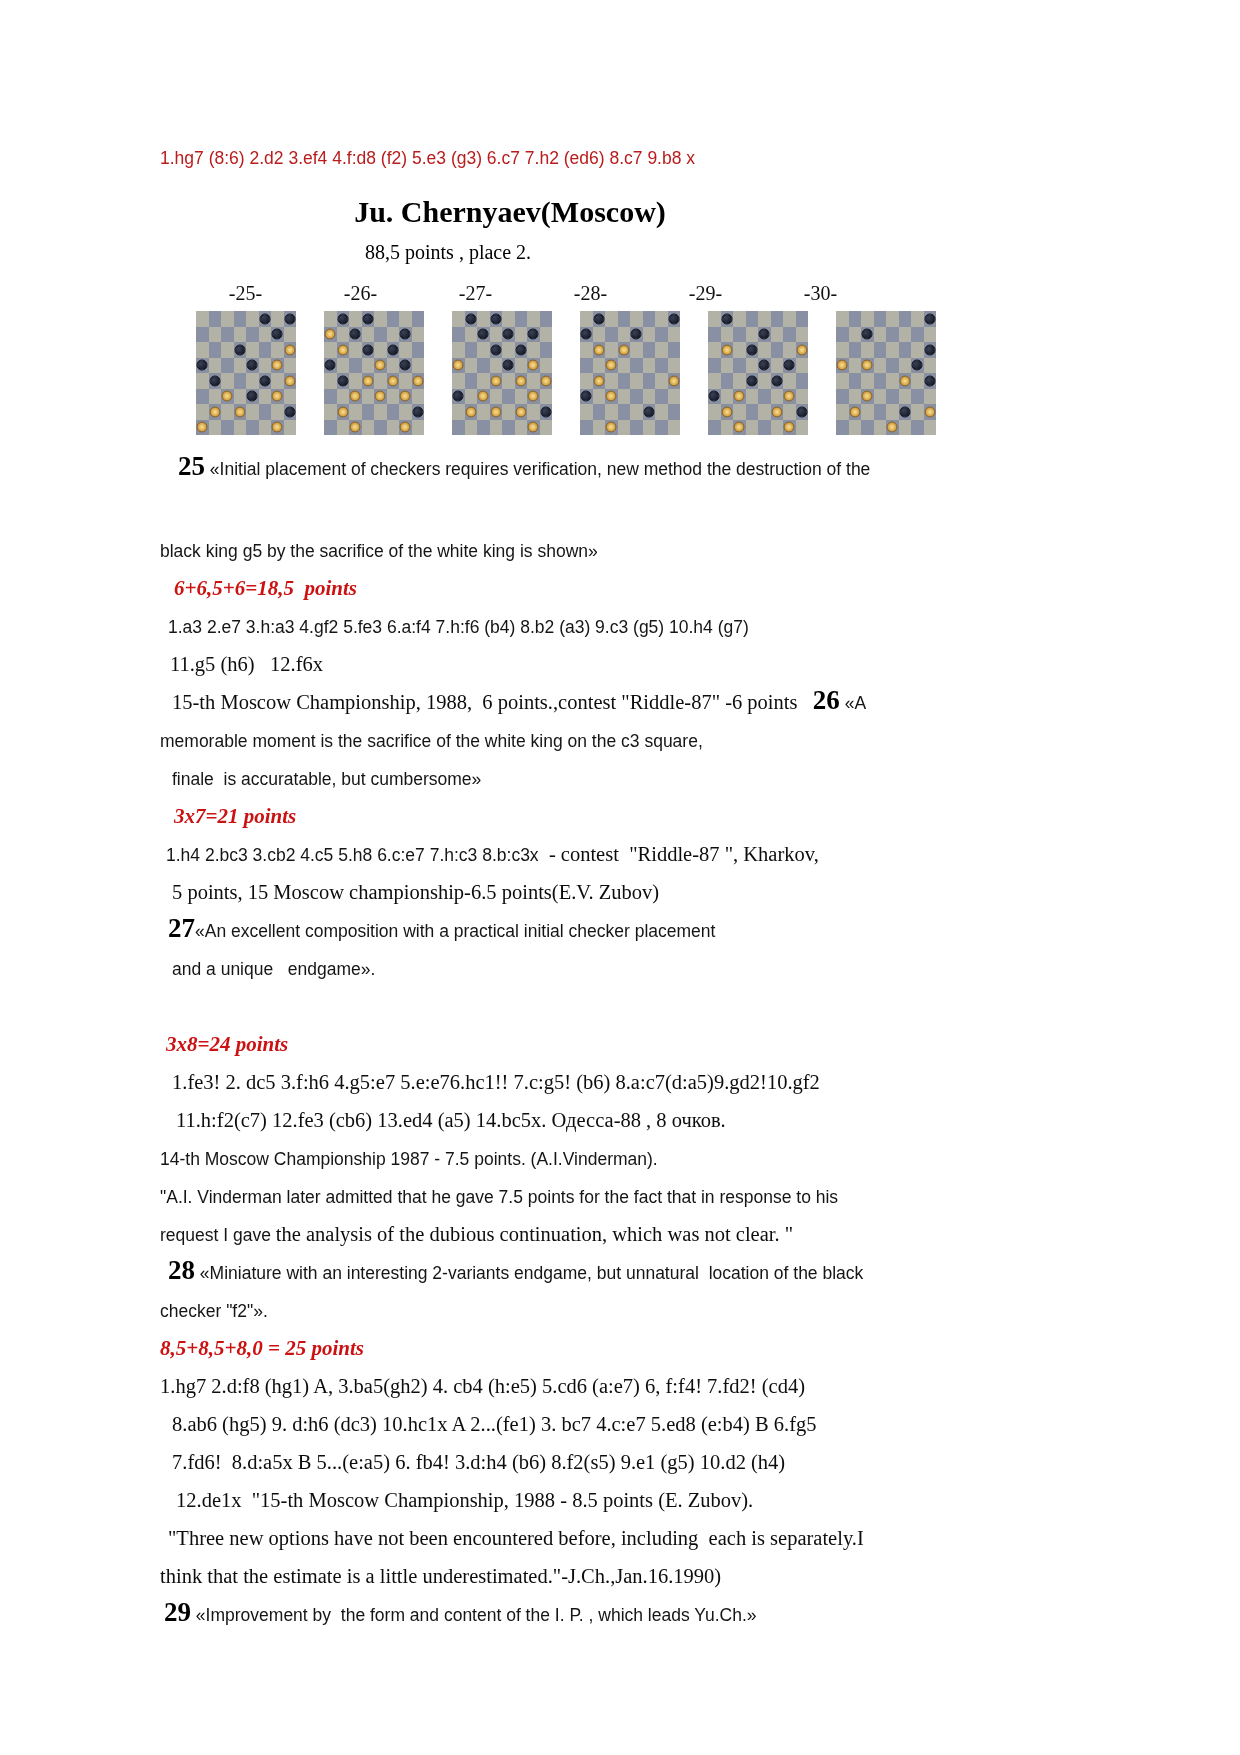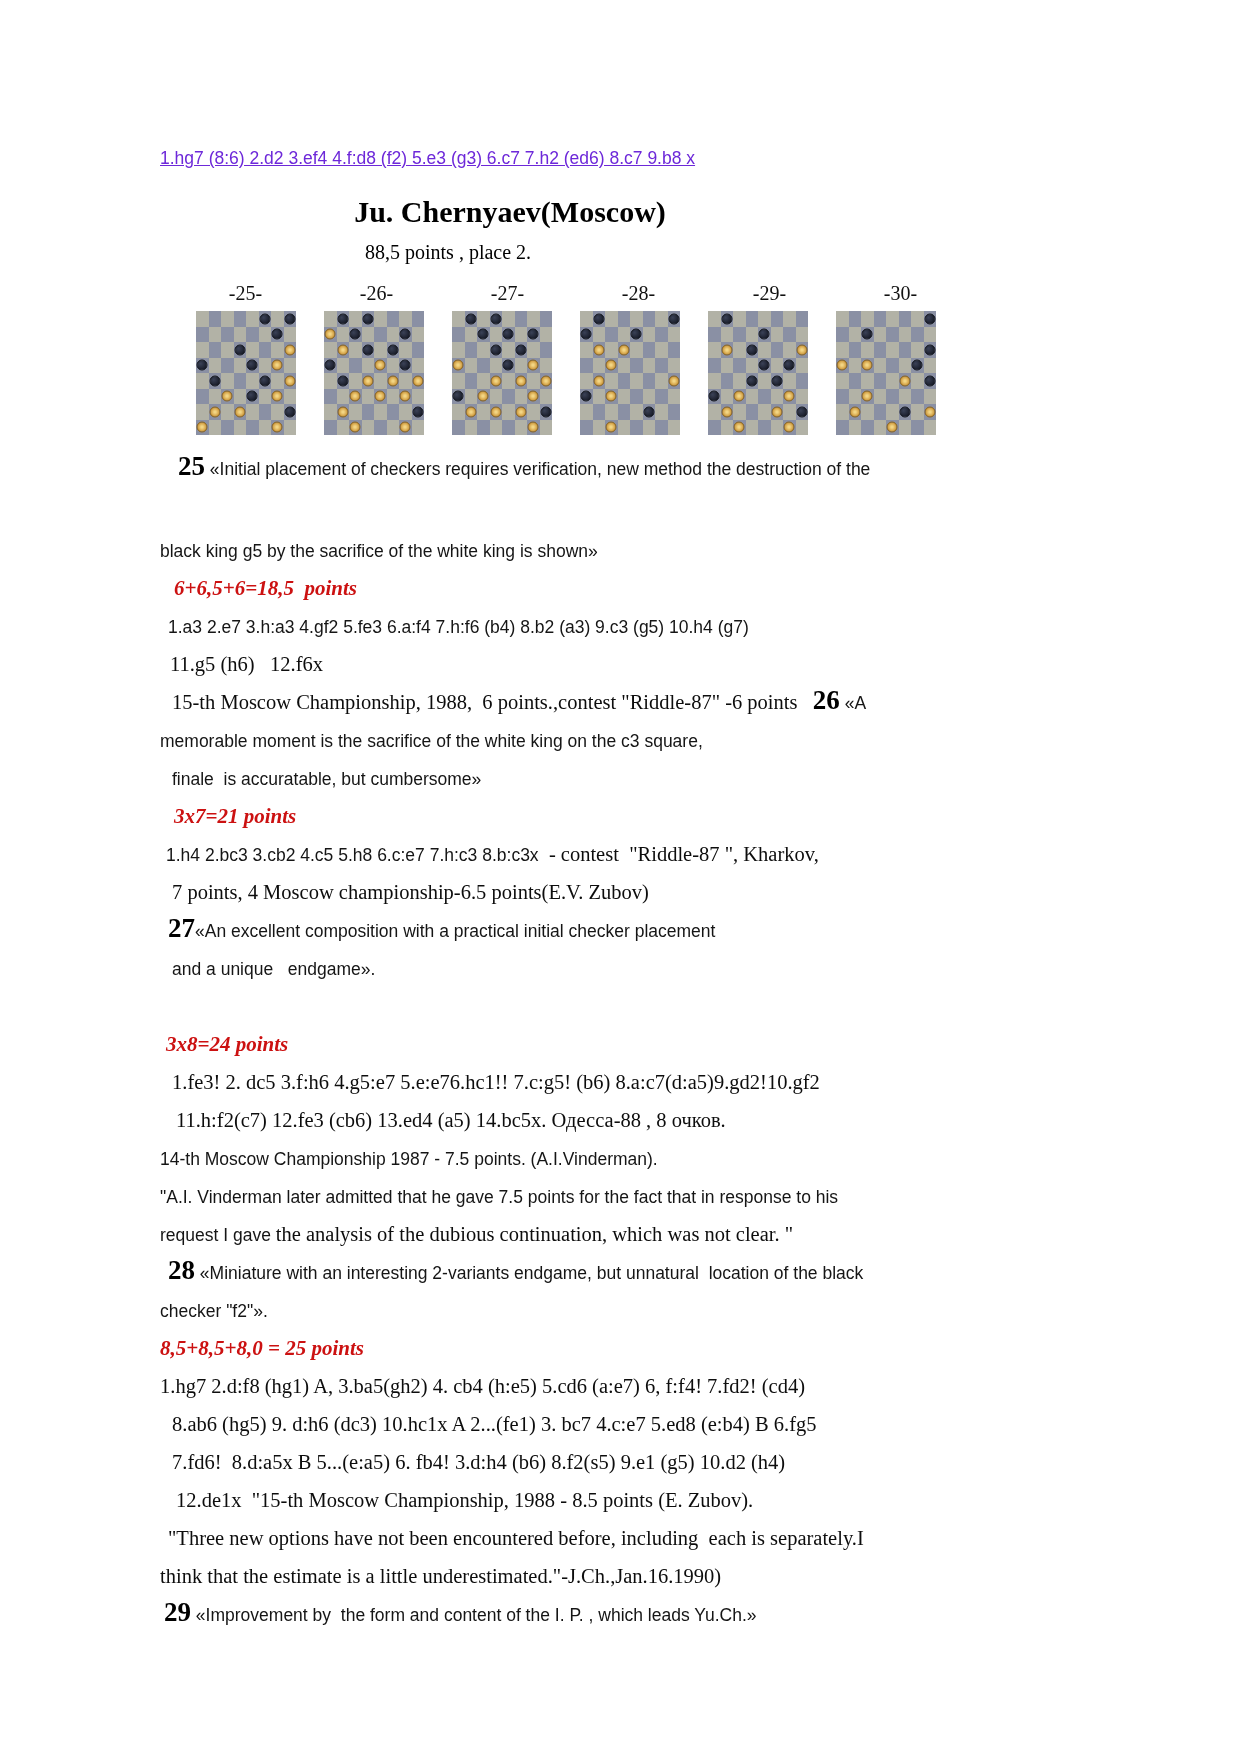--- a/index.html
+++ b/index.html
@@ -8,31 +8,31 @@
     --dk:#8a90a4;
   }
   html,body{margin:0;padding:0;background:#ffffff;}
   .page{
     width:1240px;height:1755px;background:#fff;box-sizing:border-box;
     padding:148px 70px 40px 160px;overflow:hidden;
     color:#111;
   }
   .top-line{
     font:17.5px "Liberation Sans", sans-serif;
-    color:#6d28d9;white-space:pre-wrap;text-decoration:underline;
+    color:#b91c1c;white-space:pre-wrap;
   }
   .title{
     width:700px;margin:26px 0 0 0;text-align:center;
     font:bold 30px "Liberation Serif", serif;color:#000;
   }
   .subtitle{
     margin:12px 0 0 205px;
     font:20px "Liberation Serif", serif;color:#000;
   }
-  .labels-row{display:flex;gap:32px;margin:18px 0 6px 36px;}
+  .labels-row{display:flex;gap:16px;margin:18px 0 6px 36px;}
   .blabel{width:99px;text-align:center;font:20px "Liberation Serif", serif;}
   .boards-row{display:flex;gap:28px;margin-left:36px;}
   .board{
     width:100px;height:124px;
     display:grid;grid-template-columns:repeat(8,1fr);grid-template-rows:repeat(8,1fr);
   }
   .sq{position:relative;}
   .sq.lt{background:var(--lt);}
   .sq.dk{background:var(--dk);}
   .pc{
@@ -675,21 +675,21 @@
       <div class="line" style="padding-left: 18px;"><span class="seg-num">25</span><span class="seg-sans"> «Initial placement of checkers requires verification, new method the destruction of the</span></div>
       <div class="line" style="padding-left: 0px; margin-top: 44px;"><span class="seg-sans">black king g5 by the sacrifice of the white king is shown»</span></div>
       <div class="line" style="padding-left: 14px;"><span class="seg-red">6+6,5+6=18,5  points</span></div>
       <div class="line" style="padding-left: 8px;"><span class="seg-sans">1.a3 2.e7 3.h:a3 4.gf2 5.fe3 6.a:f4 7.h:f6 (b4) 8.b2 (a3) 9.c3 (g5) 10.h4 (g7)</span></div>
       <div class="line" style="padding-left: 10px;"><span class="seg-serif">11.g5 (h6)   12.f6x</span></div>
       <div class="line" style="padding-left: 12px;"><span class="seg-serif">15-th Moscow Championship, 1988,  6 points.,contest "Riddle-87" -6 points   </span><span class="seg-num">26</span><span class="seg-sans"> «A</span></div>
       <div class="line" style="padding-left: 0px;"><span class="seg-sans">memorable moment is the sacrifice of the white king on the c3 square,</span></div>
       <div class="line" style="padding-left: 12px;"><span class="seg-sans">finale  is accuratable, but cumbersome»</span></div>
       <div class="line" style="padding-left: 14px;"><span class="seg-red">3x7=21 points</span></div>
       <div class="line" style="padding-left: 6px;"><span class="seg-sans">1.h4 2.bc3 3.cb2 4.c5 5.h8 6.c:e7 7.h:c3 8.b:c3x</span><span class="seg-serif">  - contest  "Riddle-87 ", Kharkov,</span></div>
-      <div class="line" style="padding-left: 12px;"><span class="seg-serif">7 points, 4 Moscow championship-6.5 points(E.V. Zubov)</span></div>
+      <div class="line" style="padding-left: 12px;"><span class="seg-serif">5 points, 15 Moscow championship-6.5 points(E.V. Zubov)</span></div>
       <div class="line" style="padding-left: 8px;"><span class="seg-num">27</span><span class="seg-sans">«An excellent composition with a practical initial checker placement</span></div>
       <div class="line" style="padding-left: 12px;"><span class="seg-sans">and a unique   endgame».</span></div>
       <div class="line" style="padding-left: 6px; margin-top: 38px;"><span class="seg-red">3x8=24 points</span></div>
       <div class="line" style="padding-left: 12px;"><span class="seg-serif">1.fe3! 2. dc5 3.f:h6 4.g5:e7 5.e:e76.hc1!! 7.c:g5! (b6) 8.a:c7(d:a5)9.gd2!10.gf2</span></div>
       <div class="line" style="padding-left: 16px;"><span class="seg-serif">11.h:f2(c7) 12.fe3 (cb6) 13.ed4 (a5) 14.bc5x. Одесса-88 , 8 очков.</span></div>
       <div class="line" style="padding-left: 0px;"><span class="seg-sans">14-th Moscow Championship 1987 - 7.5 points. (A.I.Vinderman).</span></div>
       <div class="line" style="padding-left: 0px;"><span class="seg-sans">"A.I. Vinderman later admitted that he gave 7.5 points for the fact that in response to his</span></div>
       <div class="line" style="padding-left: 0px;"><span class="seg-sans">request I gave </span><span class="seg-serif">the analysis of the dubious continuation, which was not clear. "</span></div>
       <div class="line" style="padding-left: 8px;"><span class="seg-num">28</span><span class="seg-sans"> «Miniature with an interesting 2-variants endgame, but unnatural  location of the black</span></div>
       <div class="line" style="padding-left: 0px;"><span class="seg-sans">checker "f2"».</span></div>

